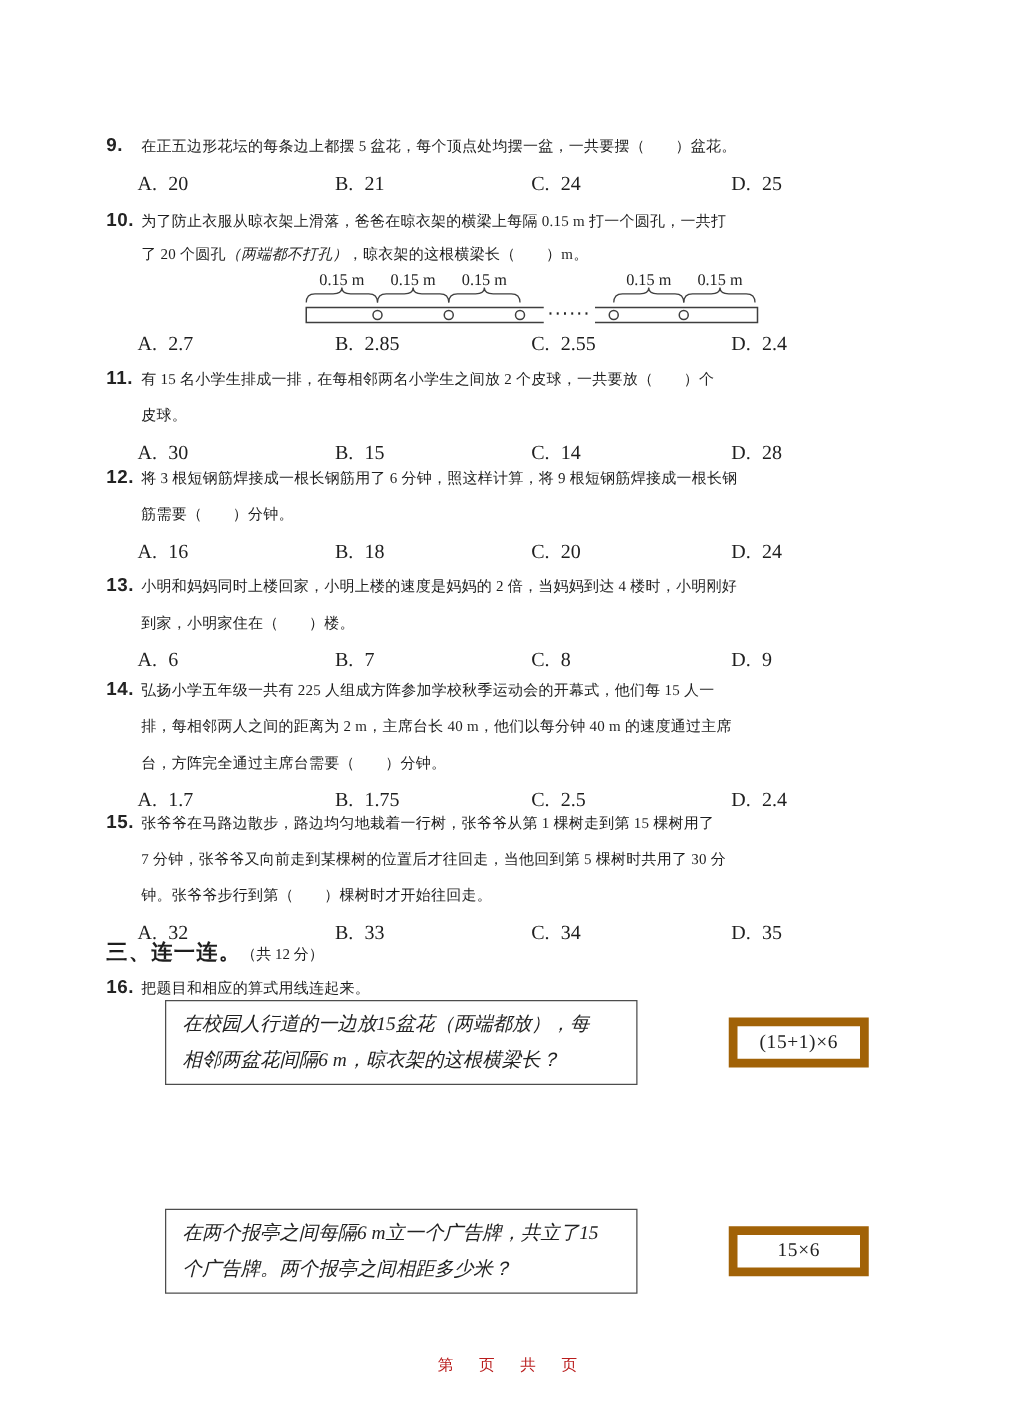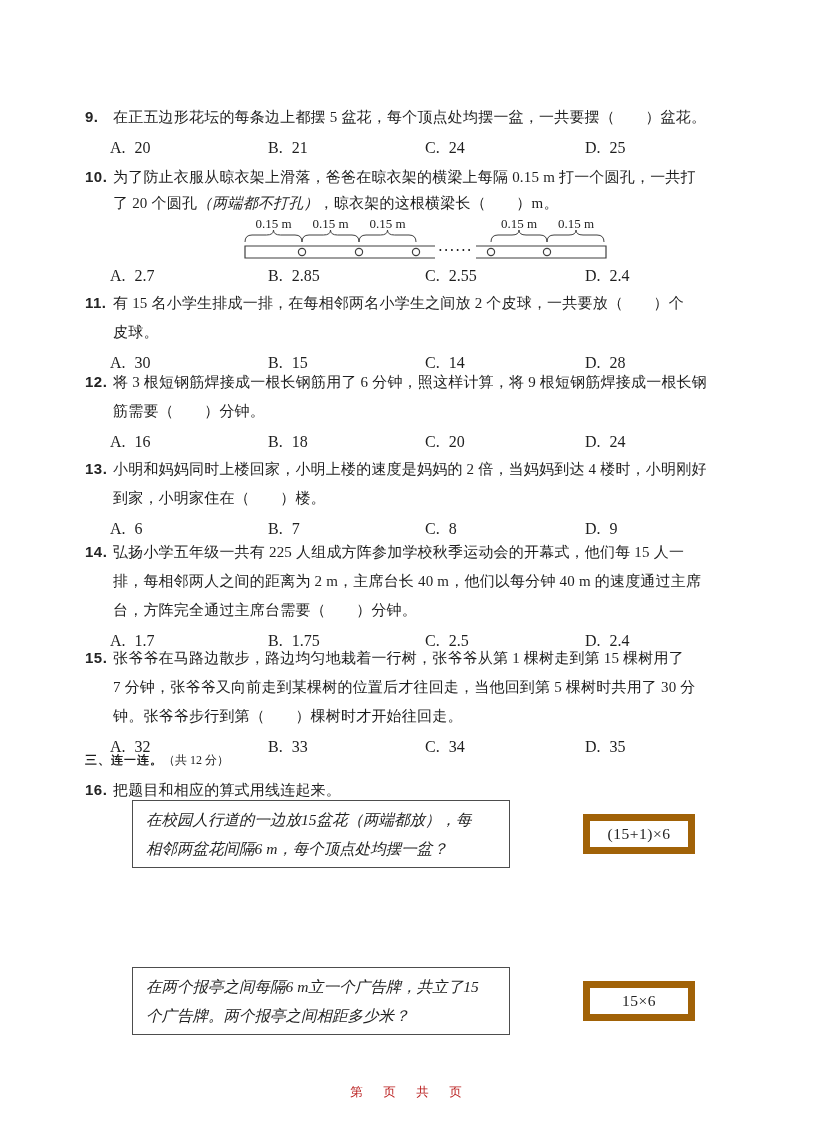--- a/index.html
+++ b/index.html
@@ -7,36 +7,36 @@
     position:relative; width:816px; height:1121px; margin:0 auto;
     background:#ffffff; color:#1e1e1e; overflow:hidden;
     font-family:"Liberation Serif","DejaVu Serif",serif;
   }
   .q { position:absolute; left:85px; right:60px; }
   .qrow { display:flex; align-items:baseline; }
   .qnum {
     flex:none; width:28px; font-family:"Liberation Sans","DejaVu Sans",sans-serif;
     font-size:15px; font-weight:600; color:#232323; letter-spacing:0.5px;
   }
-  .qt { font-size:15px; line-height:29px; white-space:nowrap; letter-spacing:0.2px; }
+  .qt { font-size:12px; line-height:29px; white-space:nowrap; letter-spacing:0.2px; }
   .tight .qt, .qt.tight { line-height:26px; }
   .cont { margin-left:28px; }
   .kai { font-style:italic; }
   .opts {
     display:grid; grid-template-columns:158px 157px 160px auto;
     margin-left:25px; margin-top:1px; font-size:16px; line-height:29px;
   }
   .opt { white-space:nowrap; }
   .optl { margin-right:9px; }
   .diagram-wrap { margin-left:155px; height:44px; }
   .dg-label { font-size:13px; fill:#222; font-family:"Liberation Serif","DejaVu Serif",serif; }
   .dg-dots { font-size:15px; fill:#222; letter-spacing:1px; font-family:"DejaVu Sans",sans-serif; }
   .sec-bold {
     font-family:"Liberation Sans","DejaVu Sans",sans-serif; font-weight:700;
-    font-size:12px; letter-spacing:1px;text-align:center;
+    font-size:17px; letter-spacing:1px;text-align:center;
   }
   .sec-rest { font-size:12px; }
   .match-row { position:absolute; left:132px; display:flex; align-items:center; }
   .mleft {
     width:350px; border:1px solid #4d4d4d; padding:4px 13px;
     font-style:italic; font-size:15.5px; line-height:29px; color:#222;
   }
   .mline { white-space:nowrap; }
   .mgap { width:73px; flex:none; }
   .mformula {
@@ -200,21 +200,21 @@
   <div class="q" style="top:776px">
     <div class="qrow">
       <span class="qnum">16.</span>
       <span class="qt">把题目和相应的算式用线连起来。</span>
     </div>
   </div>
 
   <div class="match-row" style="top:800px">
     <div class="mleft">
       <div class="mline">在校园人行道的一边放15盆花（两端都放），每</div>
-      <div class="mline">相邻两盆花间隔6 m，每个顶点处均摆一盆？</div>
+      <div class="mline">相邻两盆花间隔6 m，晾衣架的这根横梁长？</div>
     </div>
     <div class="mgap"></div>
     <div class="mformula">(15+1)×6</div>
   </div>
 
 
   <div class="match-row" style="top:967px">
     <div class="mleft">
       <div class="mline">在两个报亭之间每隔6 m立一个广告牌，共立了15</div>
       <div class="mline">个广告牌。两个报亭之间相距多少米？</div>

